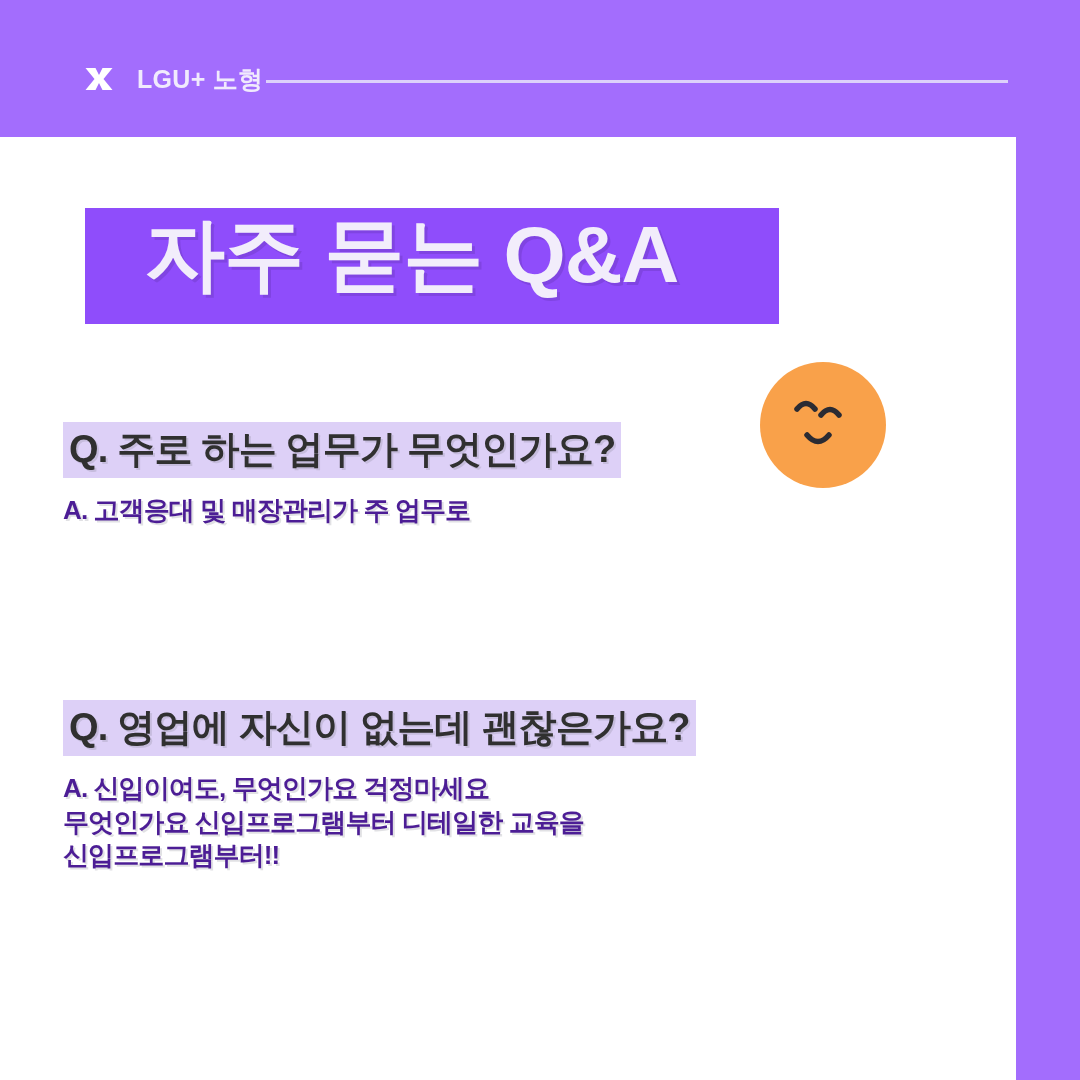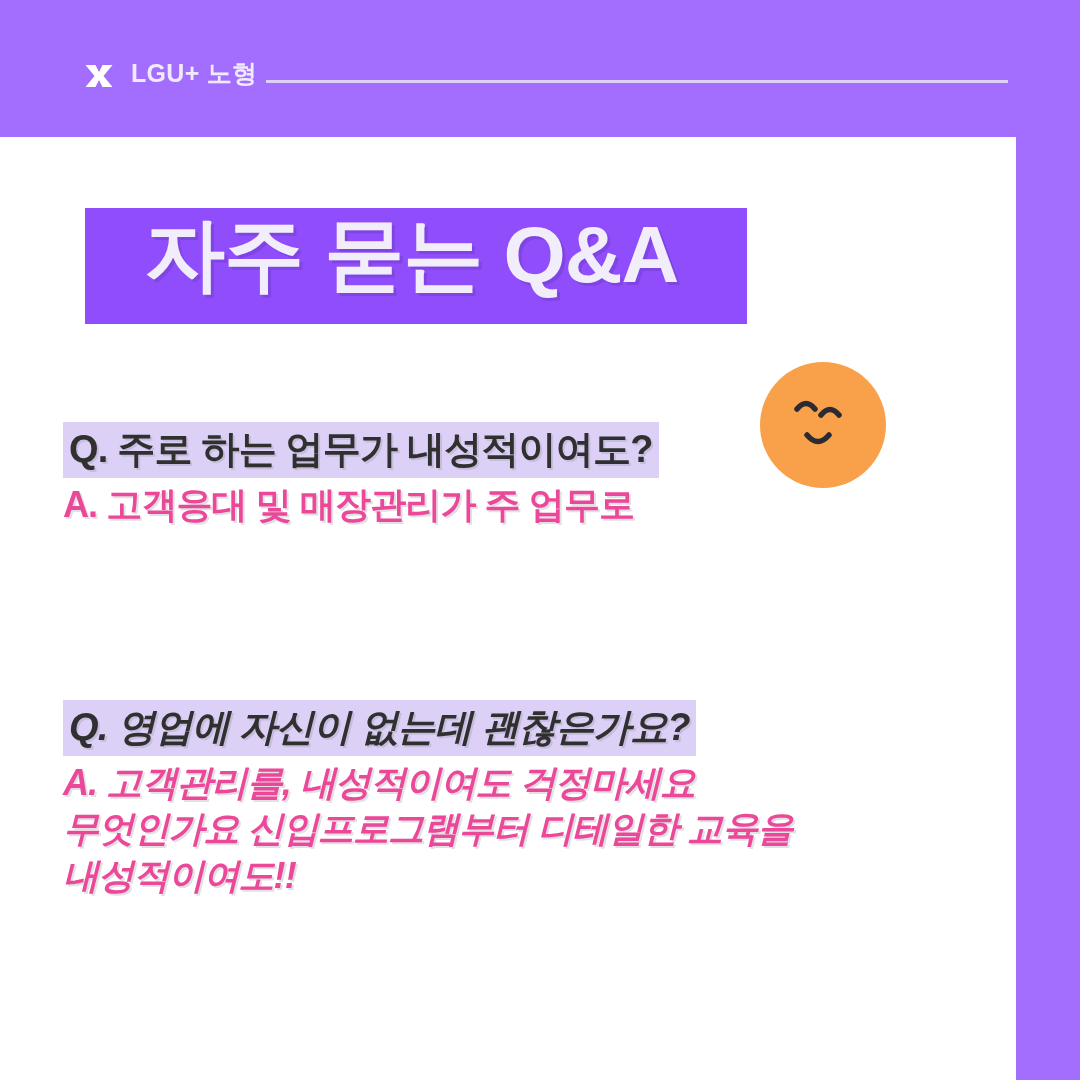--- a/index.html
+++ b/index.html
@@ -30,21 +30,22 @@
     width: 1080px;
     height: 137px;
     background: #a36dfd;
   }
 
   #brand {
     position: absolute;
     left: 84px;
     top: 61px;
     display: flex;
-    gap: 17px;
+    align-items: center;
+    gap: 23px;
     height: 36px;
   }
 
   #brand-mark {
     width: 30px;
     height: 30px;
     display: block;
   }
 
   #brand-text {
@@ -76,20 +77,21 @@
   }
 
   
   #title-banner {
     position: absolute;
     left: 85px;
     top: 71px;       
     width: 662px;
     height: 116px;
     background: #8f4dfb;
+    padding-left: 32px;
   }
 
   #title-text {
     position: absolute;
     left: 60px;
     top: -6px;
     font-size: 80px;
     font-weight: bold;
     color: #f2edfb;
     letter-spacing: -1px;
@@ -107,39 +109,39 @@
     height: 126px;
   }
 
   
   .qa-block {
     position: absolute;
     left: 63px;
   }
 
   #qa-1 { top: 285px; }   
-  #qa-2 { top: 563px; font-style: italic; }   
+  #qa-2 { top: 563px; }   
 
   .q-line {
     display: inline-block;
     background: #ddd0f7;
     color: #303030;
     font-size: 38px;
     font-weight: bold;
     line-height: 1.22;
     padding: 4px 6px 6px 6px;
     letter-spacing: -0.8px;
     white-space: nowrap;
     text-shadow: 2px 2px 0 rgba(120, 120, 130, 0.22);
   }
 
   .a-body {
-    margin-top: 4px;
-    color: #ec4899;
-    font-size: 36px;
+    margin-top: 16px;
+    color: #4c1d95;
+    font-size: 26px;
     font-weight: bold;
     line-height: 1.28;
     letter-spacing: -0.9px;
     text-shadow: 2px 2px 0 rgba(120, 120, 130, 0.22);
   }
 
   .a-line {
     display: block;
     white-space: nowrap;
   }
@@ -168,29 +170,29 @@
     </div>
 
     <svg id="smiley" viewBox="0 0 126 126" aria-hidden="true">
       <circle cx="63" cy="63" r="63" fill="#f9a14a"></circle>
       <path d="M37 47 q9 -11 18 0" fill="none" stroke="#2b2b33" stroke-width="5.5" stroke-linecap="round"></path>
       <path d="M61 53 q9 -11 18 0" fill="none" stroke="#2b2b33" stroke-width="5.5" stroke-linecap="round"></path>
       <path d="M47 73 q11 13 22 0" fill="none" stroke="#2b2b33" stroke-width="5.5" stroke-linecap="round"></path>
     </svg>
 
     <div class="qa-block" id="qa-1">
-      <div class="q-line">Q. 주로 하는 업무가 내성적이여도?</div>
+      <div class="q-line">Q. 주로 하는 업무가 무엇인가요?</div>
       <div class="a-body">
         <span class="a-line">A. 고객응대 및 매장관리가 주 업무로</span>
       </div>
     </div>
 
     <div class="qa-block" id="qa-2">
       <div class="q-line">Q. 영업에 자신이 없는데 괜찮은가요?</div>
       <div class="a-body">
-        <span class="a-line">A. 고객관리를, 내성적이여도 걱정마세요</span>
+        <span class="a-line">A. 신입이여도, 무엇인가요 걱정마세요</span>
         <span class="a-line">무엇인가요 신입프로그램부터 디테일한 교육을</span>
-        <span class="a-line">내성적이여도!!</span>
+        <span class="a-line">신입프로그램부터!!</span>
       </div>
     </div>
 
   </div>
 </div>
 
 </body></html>

